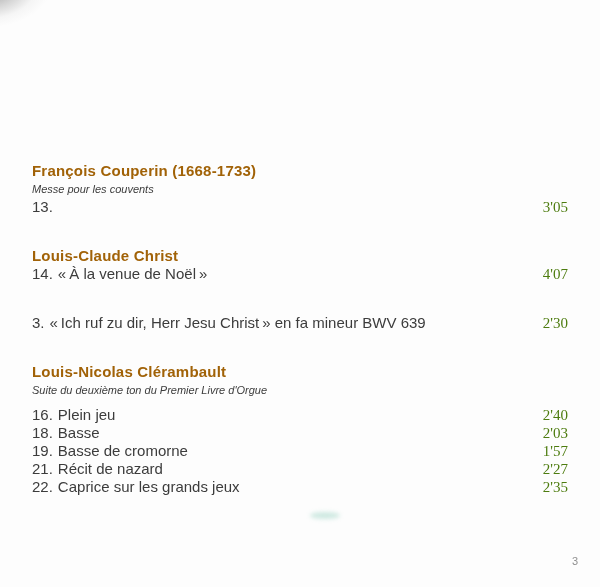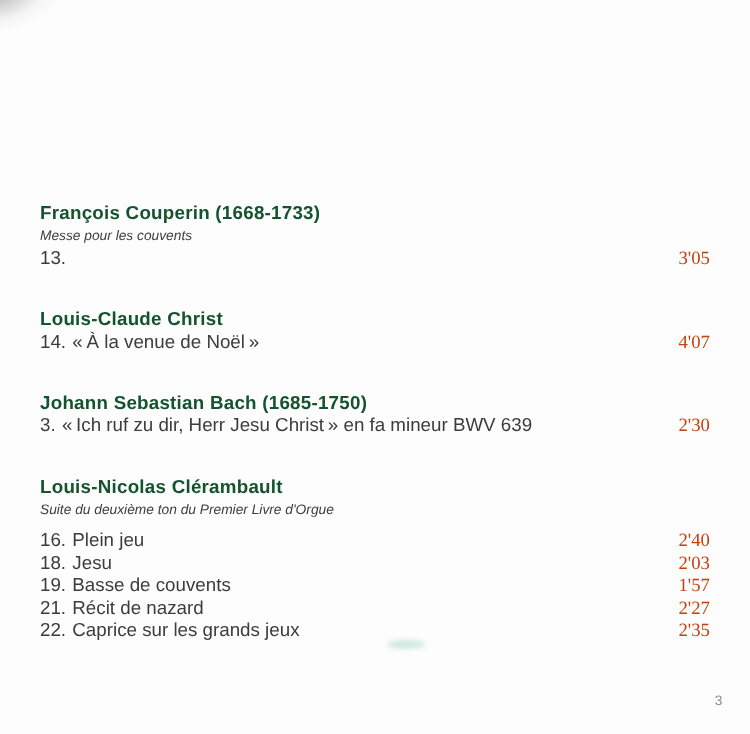--- a/index.html
+++ b/index.html
@@ -29,21 +29,21 @@
     width: 536px;
     color: #3c3c3c;
   }
   .section { margin-bottom: 31px; }
   .section:last-child { margin-bottom: 0; }
   .composer {
     font-size: 15px;
     line-height: 18px;
     font-weight: 700;
     letter-spacing: 0.2px;
-    color: #14532d;
+    color: #a16207;
   }
   .work {
     font-size: 11px;
     line-height: 18px;
     font-style: italic;
     color: #3c3c3c;
   }
   .tracks-gap { margin-top: 7px; }
   .track {
     display: flex;
@@ -51,21 +51,21 @@
     font-size: 15px;
     line-height: 18px;
     color: #3c3c3c;
   }
   .track-num { white-space: pre; }
   .track-title { margin-left: 5px; }
   .track-duration {
     margin-left: auto;
     font-family: "Liberation Serif", serif;
     font-size: 15px;
-    color: #c2410c;
+    color: #4d7c0f;
   }
   .page-number {
     position: absolute;
     right: 22px;
     top: 554px;
     font-size: 11px;
     line-height: 14px;
     color: #8f8f8f;
   }
   .print-smudge {
@@ -99,45 +99,44 @@
   <div class="section">
     <div class="composer">Louis-Claude Christ</div>
     <div class="track">
       <span class="track-num">14.</span>
       <span class="track-title">« À la venue de Noël »</span>
       <span class="track-duration">4'07</span>
     </div>
   </div>
 
   <div class="section">
-    <div class="composer">Johann Sebastian Bach (1685-1750)</div>
     <div class="track">
       <span class="track-num">3.</span>
       <span class="track-title">« Ich ruf zu dir, Herr Jesu Christ » en fa mineur BWV 639</span>
       <span class="track-duration">2'30</span>
     </div>
   </div>
 
   <div class="section">
     <div class="composer">Louis-Nicolas Clérambault</div>
     <div class="work">Suite du deuxième ton du Premier Livre d'Orgue</div>
     <div class="tracks-gap">
       <div class="track">
         <span class="track-num">16.</span>
         <span class="track-title">Plein jeu</span>
         <span class="track-duration">2'40</span>
       </div>
       <div class="track">
         <span class="track-num">18.</span>
-        <span class="track-title">Jesu</span>
+        <span class="track-title">Basse</span>
         <span class="track-duration">2'03</span>
       </div>
       <div class="track">
         <span class="track-num">19.</span>
-        <span class="track-title">Basse de couvents</span>
+        <span class="track-title">Basse de cromorne</span>
         <span class="track-duration">1'57</span>
       </div>
       <div class="track">
         <span class="track-num">21.</span>
         <span class="track-title">Récit de nazard</span>
         <span class="track-duration">2'27</span>
       </div>
       <div class="track">
         <span class="track-num">22.</span>
         <span class="track-title">Caprice sur les grands jeux</span>

